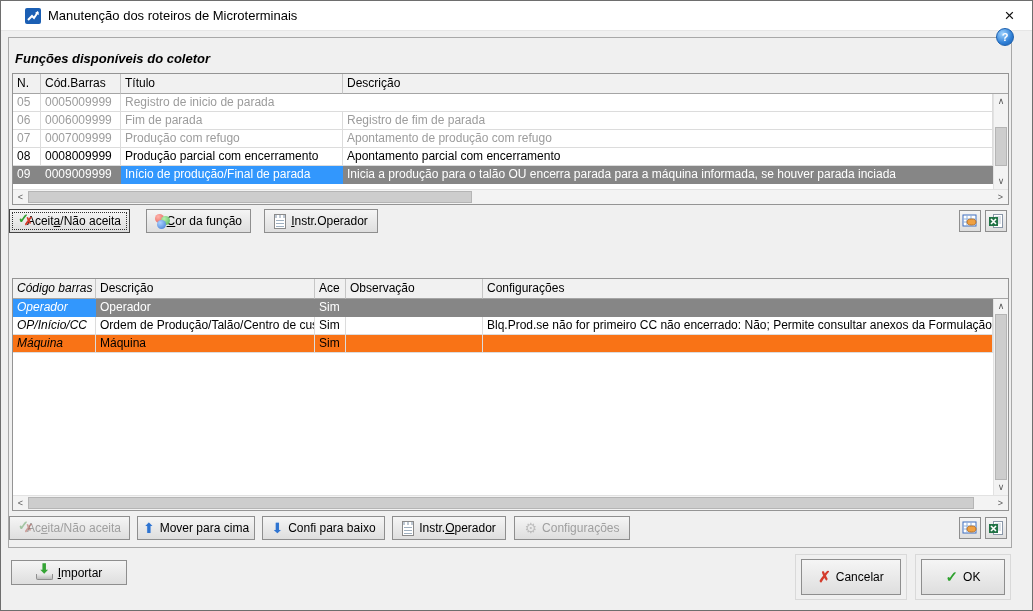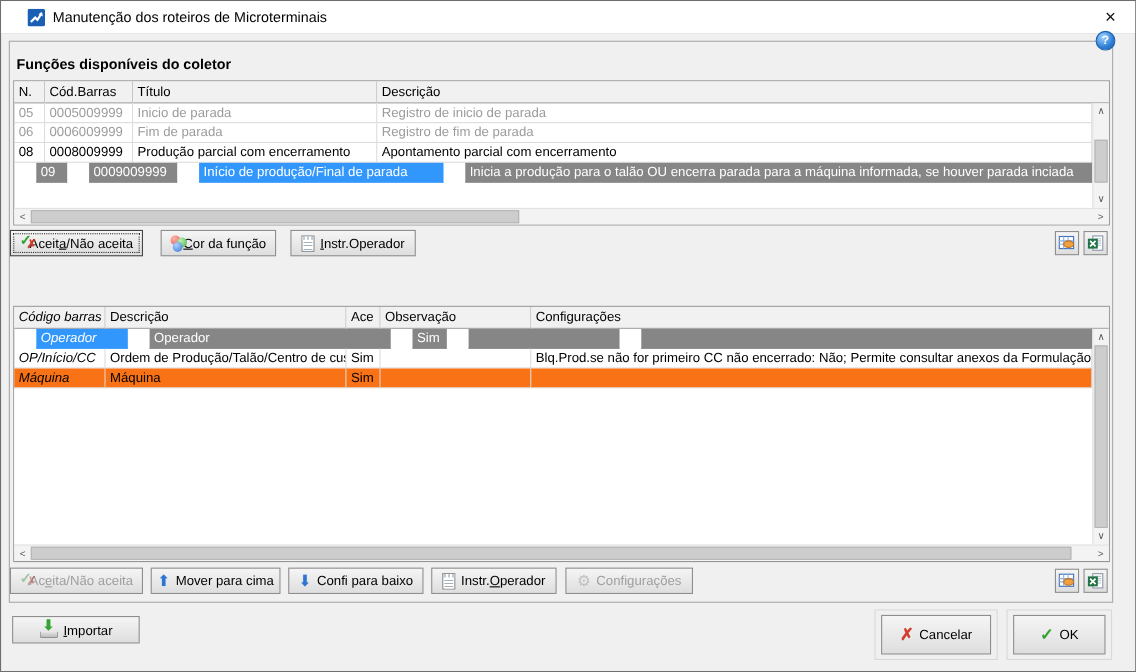--- a/index.html
+++ b/index.html
@@ -24,38 +24,38 @@
   #panel {
     position:absolute; left:7px; top:36px; width:1004px; height:511px;
     border:1px solid #a8a8a8; background:#f0f0f0;
   }
   #help-ico {
     position:absolute; right:18px; top:27px; width:18px; height:18px; border-radius:50%;
     background:radial-gradient(circle at 35% 30%, #9fd4ff, #2f7fd6 60%, #1a5fae);
     border:1px solid #1a5fae; color:#fff; font-size:11px; font-weight:bold;
     display:flex; align-items:center; justify-content:center; z-index:5;
   }
-  .sect-title { position:absolute; font-size:13px; font-weight:bold; color:#000; }
+  .sect-title { position:absolute; font-size:13px; font-weight:bold; color:#000;font-style:italic; }
   
   .tbl { position:absolute; background:#fff; border:1px solid #949494; display:flex; flex-direction:column; }
   .thead { display:flex; height:20px; flex:0 0 auto; }
   .hc {
     background:#f1f1f1; border-right:1px solid #c6c6c6; border-bottom:1px solid #a5a5a5;
     font-size:12px; color:#000; padding:2px 4px; white-space:nowrap; overflow:hidden;
   }
   .tmid { flex:1; display:flex; min-height:0; }
   .trows { flex:1; min-width:0; }
   .row { display:flex; height:18px; }
   .c {
     border-right:1px solid #dcdcdc; border-bottom:1px solid #dcdcdc;
     font-size:12px; padding:1px 4px; white-space:nowrap; overflow:hidden; line-height:14px;
   }
   .r-dim .c { color:#9c9c9c; }
   .r-normal .c { color:#000; }
-  .r-sel .c { background:#868686; color:#fff; border-color:#868686;margin-left:20px; }
+  .r-sel .c { background:#868686; color:#fff; border-color:#868686; }
   .r-sel .c.hl { background:#3297fd; border-color:#3297fd; }
   .r-yellow .c { background:#f97316; color:#000; }
   .filler { flex:1; background:#fff; }
   
   .w-n{width:28px;flex:0 0 28px;} .w-bar{width:80px;flex:0 0 80px;}
   .w-tit{width:222px;flex:0 0 222px;} .w-desc{flex:1;min-width:0;}
   
   .w-cod{width:83px;flex:0 0 83px;font-style:italic;} .w-d2{width:219px;flex:0 0 219px;}
   .w-ace{width:31px;flex:0 0 31px;} .w-obs{width:137px;flex:0 0 137px;} .w-cfg{flex:1;min-width:0;}
   
@@ -135,28 +135,33 @@
       <div class="hc w-n">N.</div>
       <div class="hc w-bar">Cód.Barras</div>
       <div class="hc w-tit">Título</div>
       <div class="hc w-desc" style="border-right:none;">Descrição</div>
     </div>
     <div class="tmid">
       <div class="trows">
         <div class="row r-dim">
           <div class="c w-n">05</div>
           <div class="c w-bar">0005009999</div>
-          <div class="c w-tit">Inicio de parada</div>
           <div class="c w-desc">Registro de inicio de parada</div>
         </div>
         <div class="row r-dim">
           <div class="c w-n">06</div>
           <div class="c w-bar">0006009999</div>
           <div class="c w-tit">Fim de parada</div>
           <div class="c w-desc">Registro de fim de parada</div>
+        </div>
+        <div class="row r-dim">
+          <div class="c w-n">07</div>
+          <div class="c w-bar">0007009999</div>
+          <div class="c w-tit">Produção com refugo</div>
+          <div class="c w-desc">Apontamento de produção com refugo</div>
         </div>
         <div class="row r-normal">
           <div class="c w-n">08</div>
           <div class="c w-bar">0008009999</div>
           <div class="c w-tit">Produção parcial com encerramento</div>
           <div class="c w-desc">Apontamento parcial com encerramento</div>
         </div>
         <div class="row r-sel">
           <div class="c w-n">09</div>
           <div class="c w-bar">0009009999</div>

